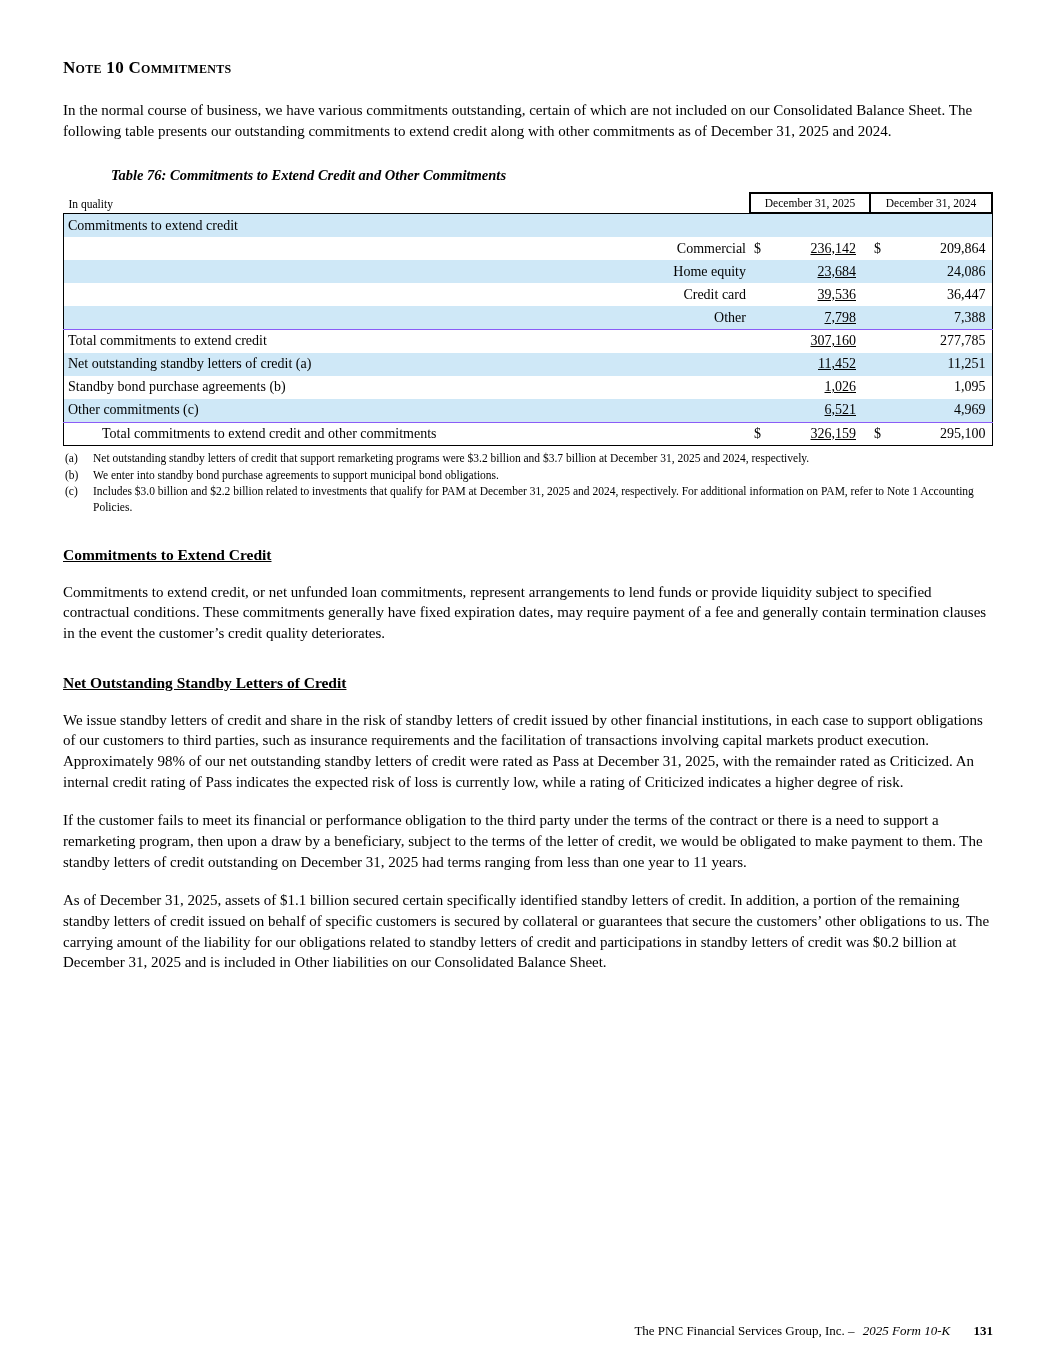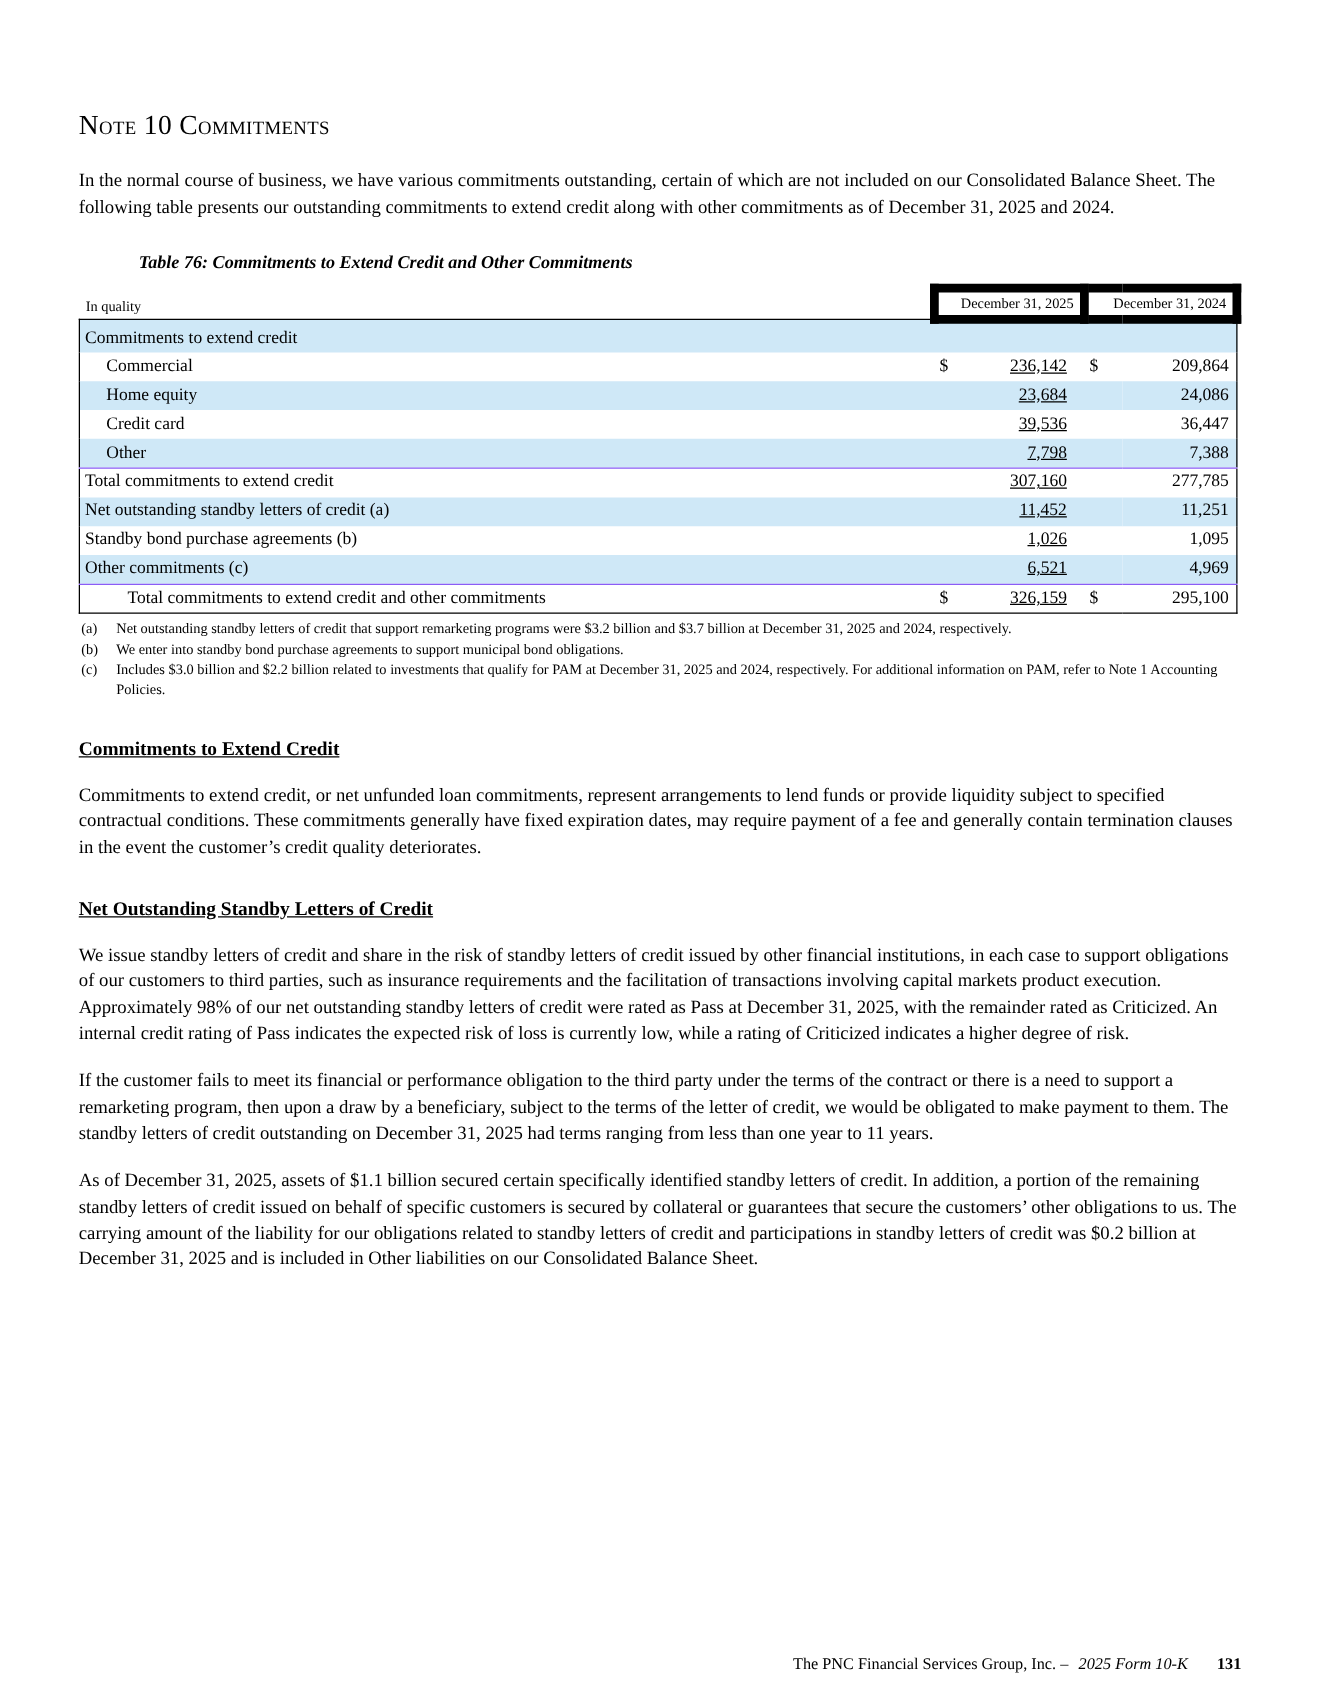--- a/index.html
+++ b/index.html
@@ -7,26 +7,25 @@
   body {
     width:1055px; height:1365px;
     font-family:"Liberation Serif", serif;
     color:#000;
     position:relative;
     overflow:hidden;
   }
   .page { padding:58px 62px 0 63px; }
 
   .note-title {
-    font-size:22px;
-    font-weight:normal;
+    font-size:17px;
+    font-weight:bold;
     font-variant:small-caps;
     letter-spacing:0.3px;
     margin-bottom:22px;
-    margin-top:29px;
   }
 
   .para {
     font-size:15px;
     line-height:1.38;
     margin-bottom:18px;
     text-align:left;
   }
 
   .table-title {
@@ -44,32 +43,32 @@
     font-size:14px;
   }
   table.fin thead th {
     font-weight:normal;
     font-size:11.5px;
     padding:3px 5px;
     vertical-align:bottom;
   }
   th.unit { text-align:left; }
   th.datehead {
-    border:7px solid #000000;
-    text-align:right;
+    border:2px solid #000000;
+    text-align:center;
     white-space:nowrap;
   }
   table.fin tbody { border:1px solid #000; }
   table.fin tbody td {
     padding:2.5px 4px;
     vertical-align:middle;
     line-height:1.28;
   }
   td.lbl { text-align:left; padding-left:5px; }
-  td.lbl.ind1 { padding-left:21px; }
+  td.lbl.ind1 { padding-left:21px;text-align:right; }
   td.lbl.ind2 { padding-left:38px; }
   td.dollar { text-align:left; padding-left:8px; }
   td.num { text-align:right; }
   td.num.v2025 { padding-right:14px;text-decoration:underline; }
   td.num.v2024 { padding-right:6px; }
   tr.shade td { background:var(--row-shade, #cfe8f7); }
   tr.total td { border-top:1px solid #8b5cf6; }
 
   .footnotes { margin-top:5px; }
   .footnote {

